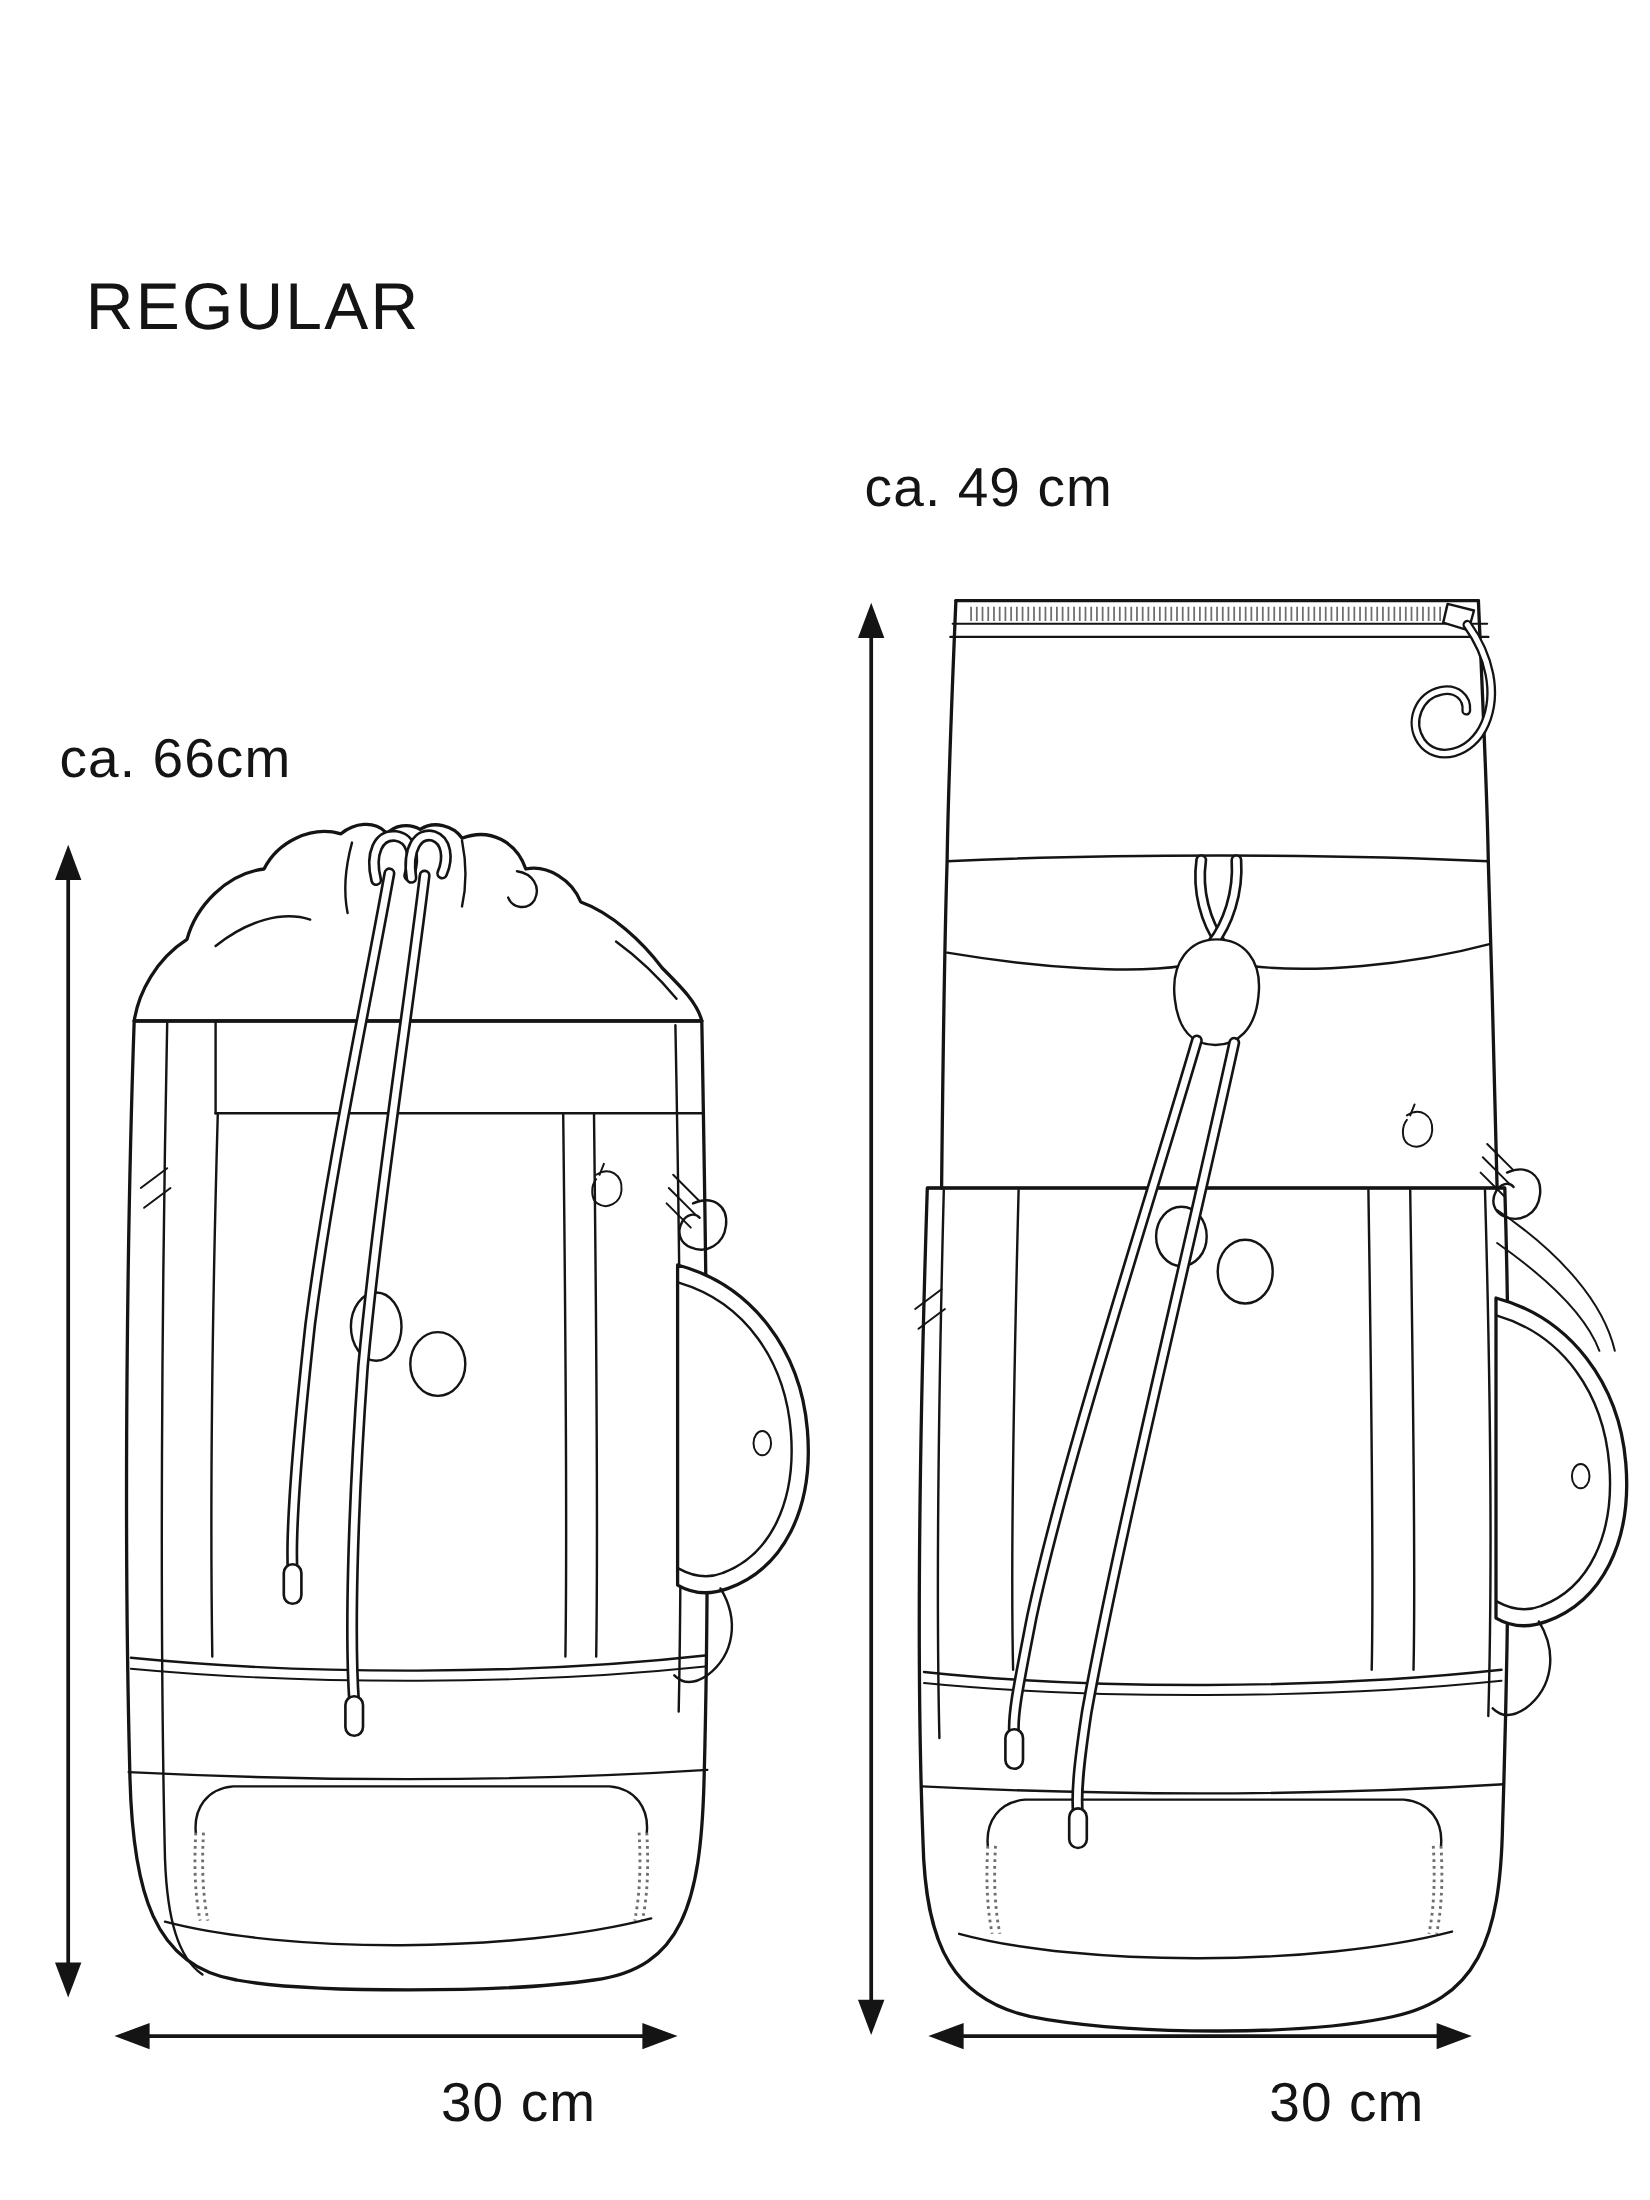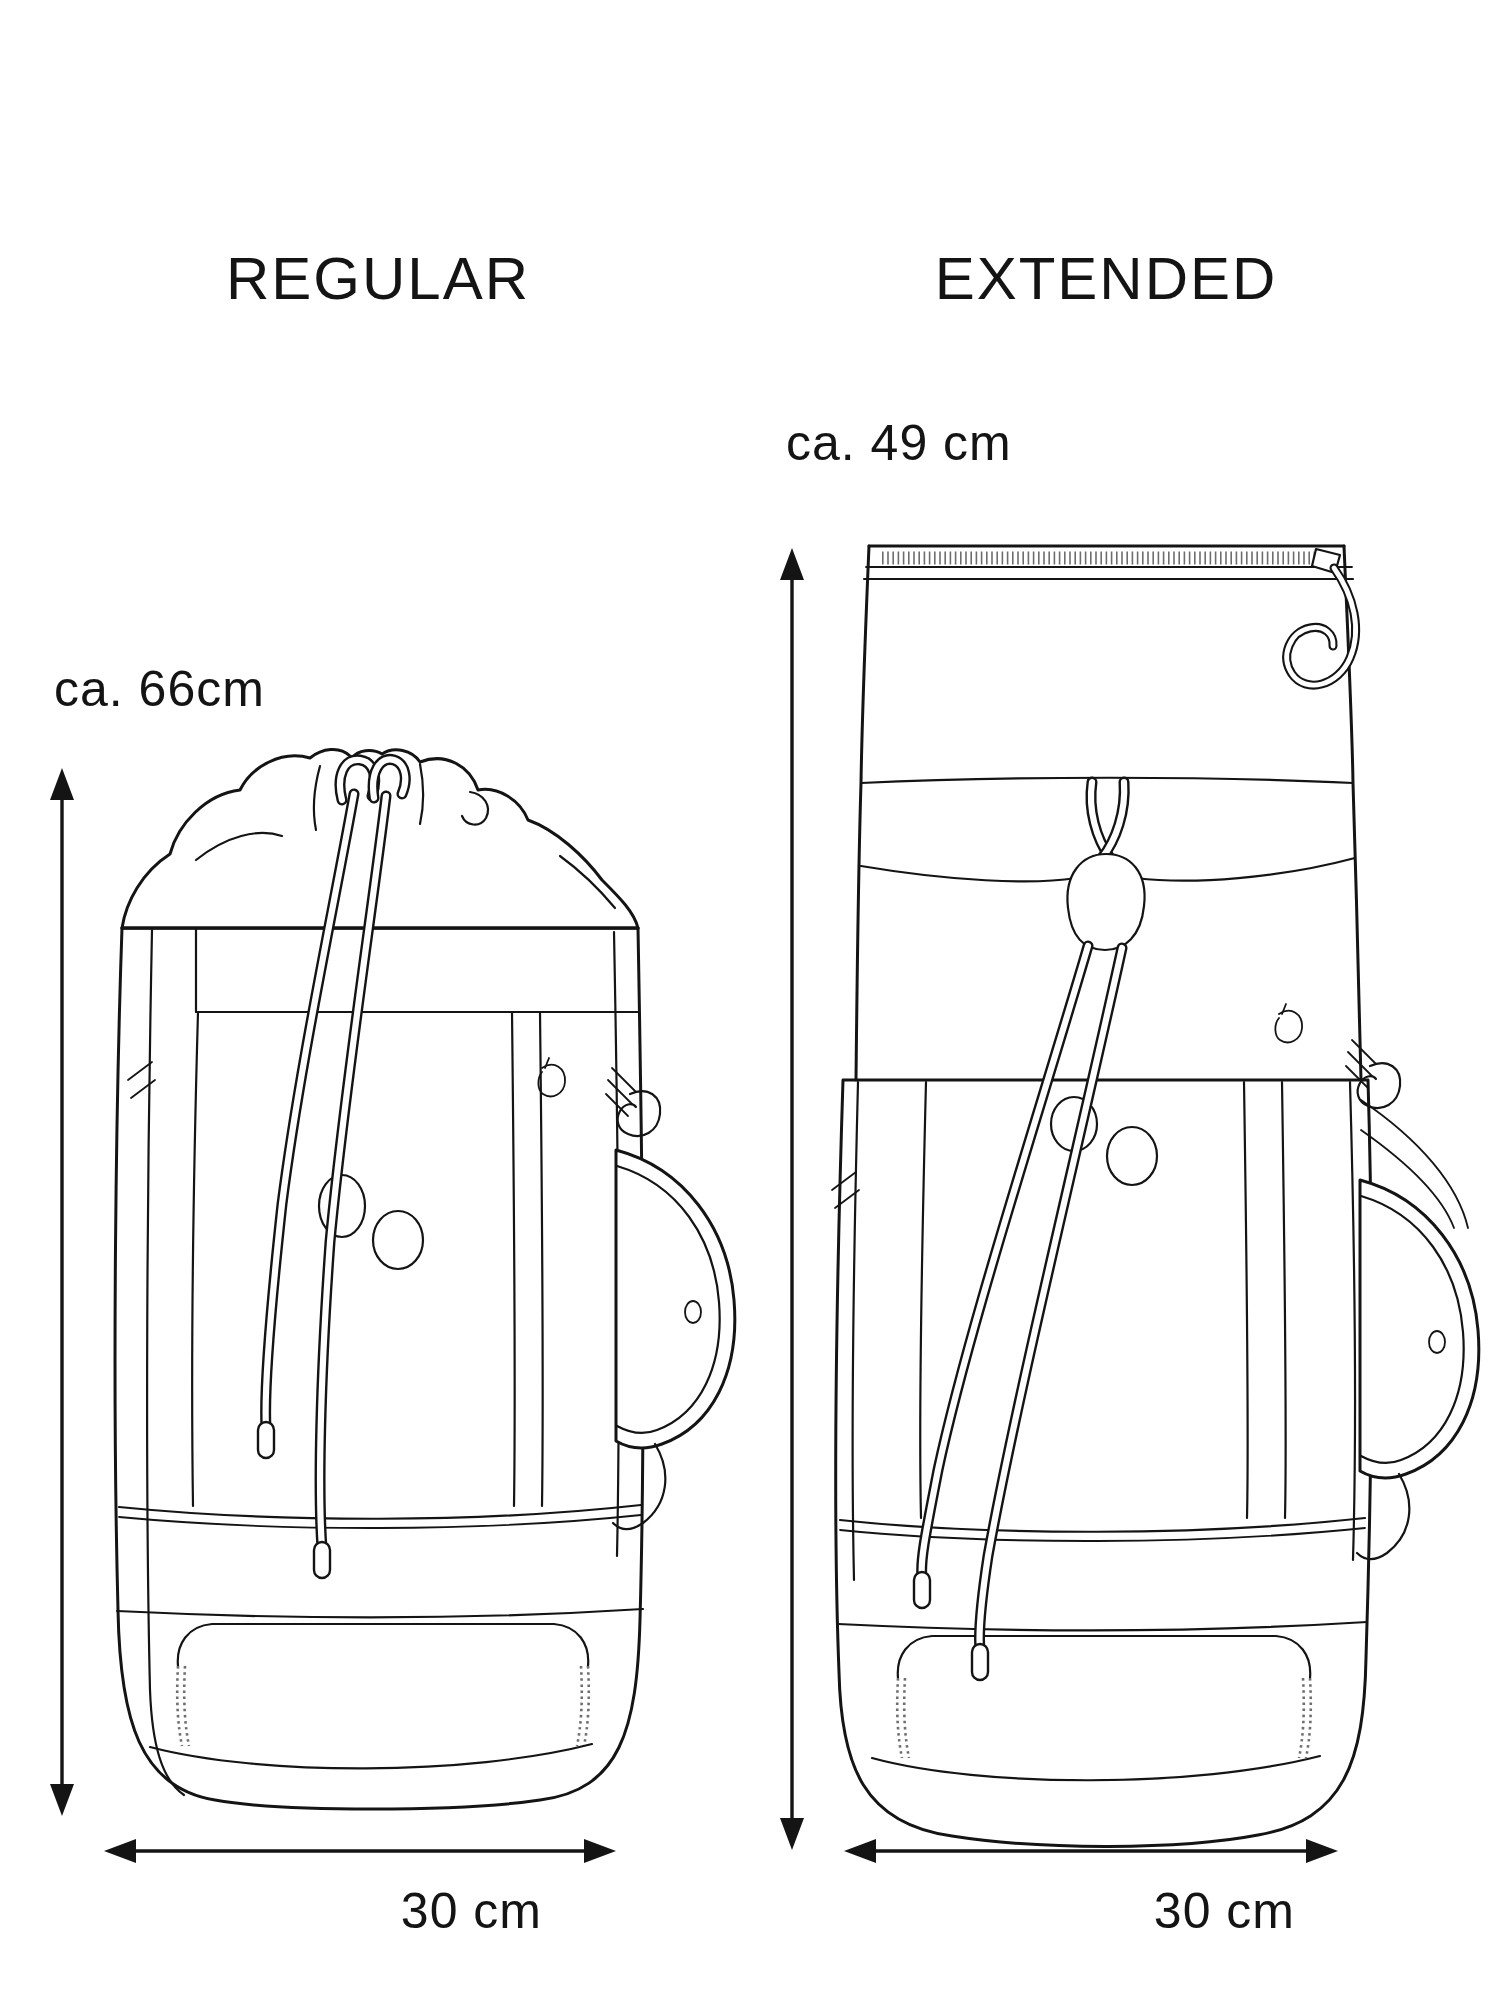--- a/index.html
+++ b/index.html
@@ -24,31 +24,30 @@
   .fillw{fill:#ffffff;}
   .cord-out{fill:none;stroke:var(--ink);stroke-width:11;stroke-linecap:round;}
   .cord-in{fill:none;stroke:#ffffff;stroke-width:6.2;stroke-linecap:round;}
   .aglet{fill:#ffffff;stroke:var(--ink);stroke-width:2.4;}
   .dashz{fill:none;stroke:var(--zip);stroke-width:2.6;stroke-dasharray:2.5 3.6;stroke-linecap:butt;}
   .teeth{fill:none;stroke:var(--zip);stroke-width:13;stroke-dasharray:1.6 3.6;stroke-linecap:butt;}
   .arrow-line{fill:none;stroke:var(--ink);stroke-width:3.4;}
   .arrow-head{fill:var(--ink);stroke:none;}
   
   .label{position:absolute;white-space:nowrap;line-height:1.1;}
-  .title{font-size:60px;letter-spacing:2px;font-weight:500;text-align:center;width:600px;}
+  .title{font-size:60px;letter-spacing:2px;font-weight:500;width:600px;}
   .dim{font-size:50px;letter-spacing:1px;font-weight:400;}
   .dim-center{text-align:right;width:400px;}
 </style>
 </head>
 <body>
 
 <div class="canvas">
 
   <div class="label title" style="left:78px;top:246px;">REGULAR</div>
-  <div class="label title" style="left:806px;top:246px;">EXTENDED</div>
 
   <div class="label dim" style="left:37px;top:662px;margin-left:17px;">ca. 66cm</div>
   <div class="label dim" style="left:786px;top:416px;">ca. 49 cm</div>
 
   <div class="label dim dim-center" style="left:142px;top:1884px;">30 cm</div>
   <div class="label dim dim-center" style="left:895px;top:1884px;">30 cm</div>
 
   <svg class="drawing" viewBox="0 0 1500 2000" xmlns="http://www.w3.org/2000/svg">
 
     <g>

